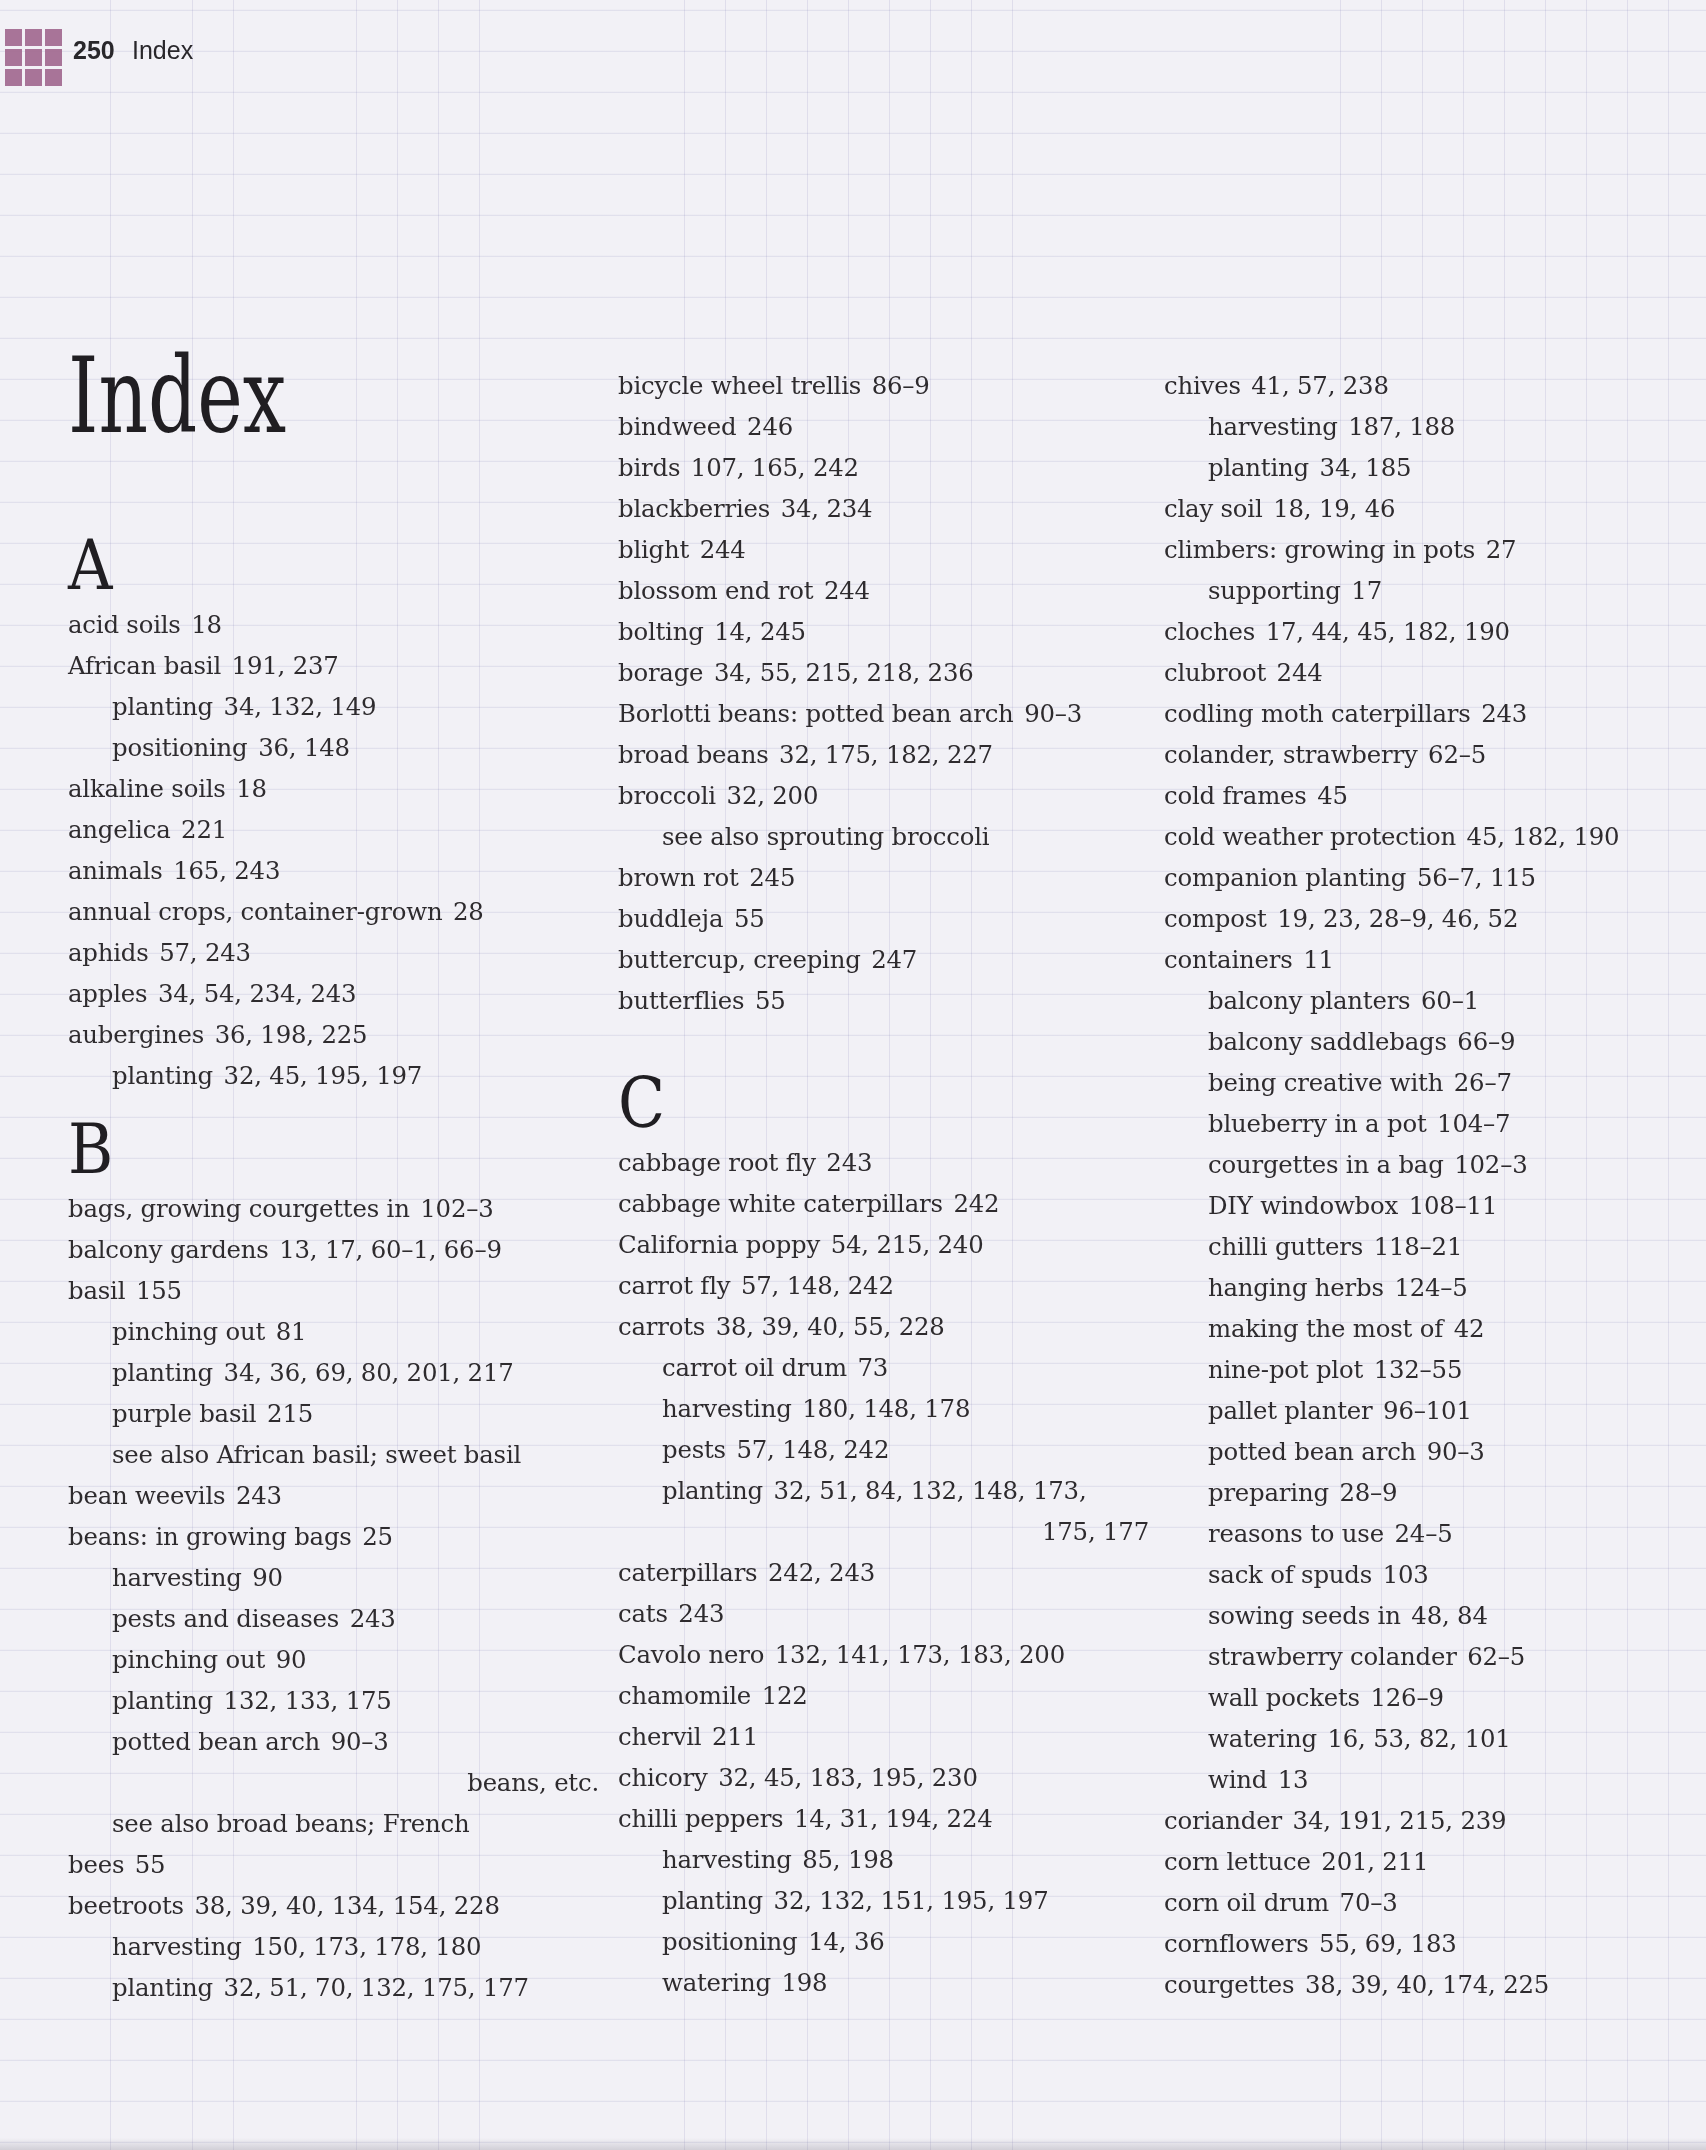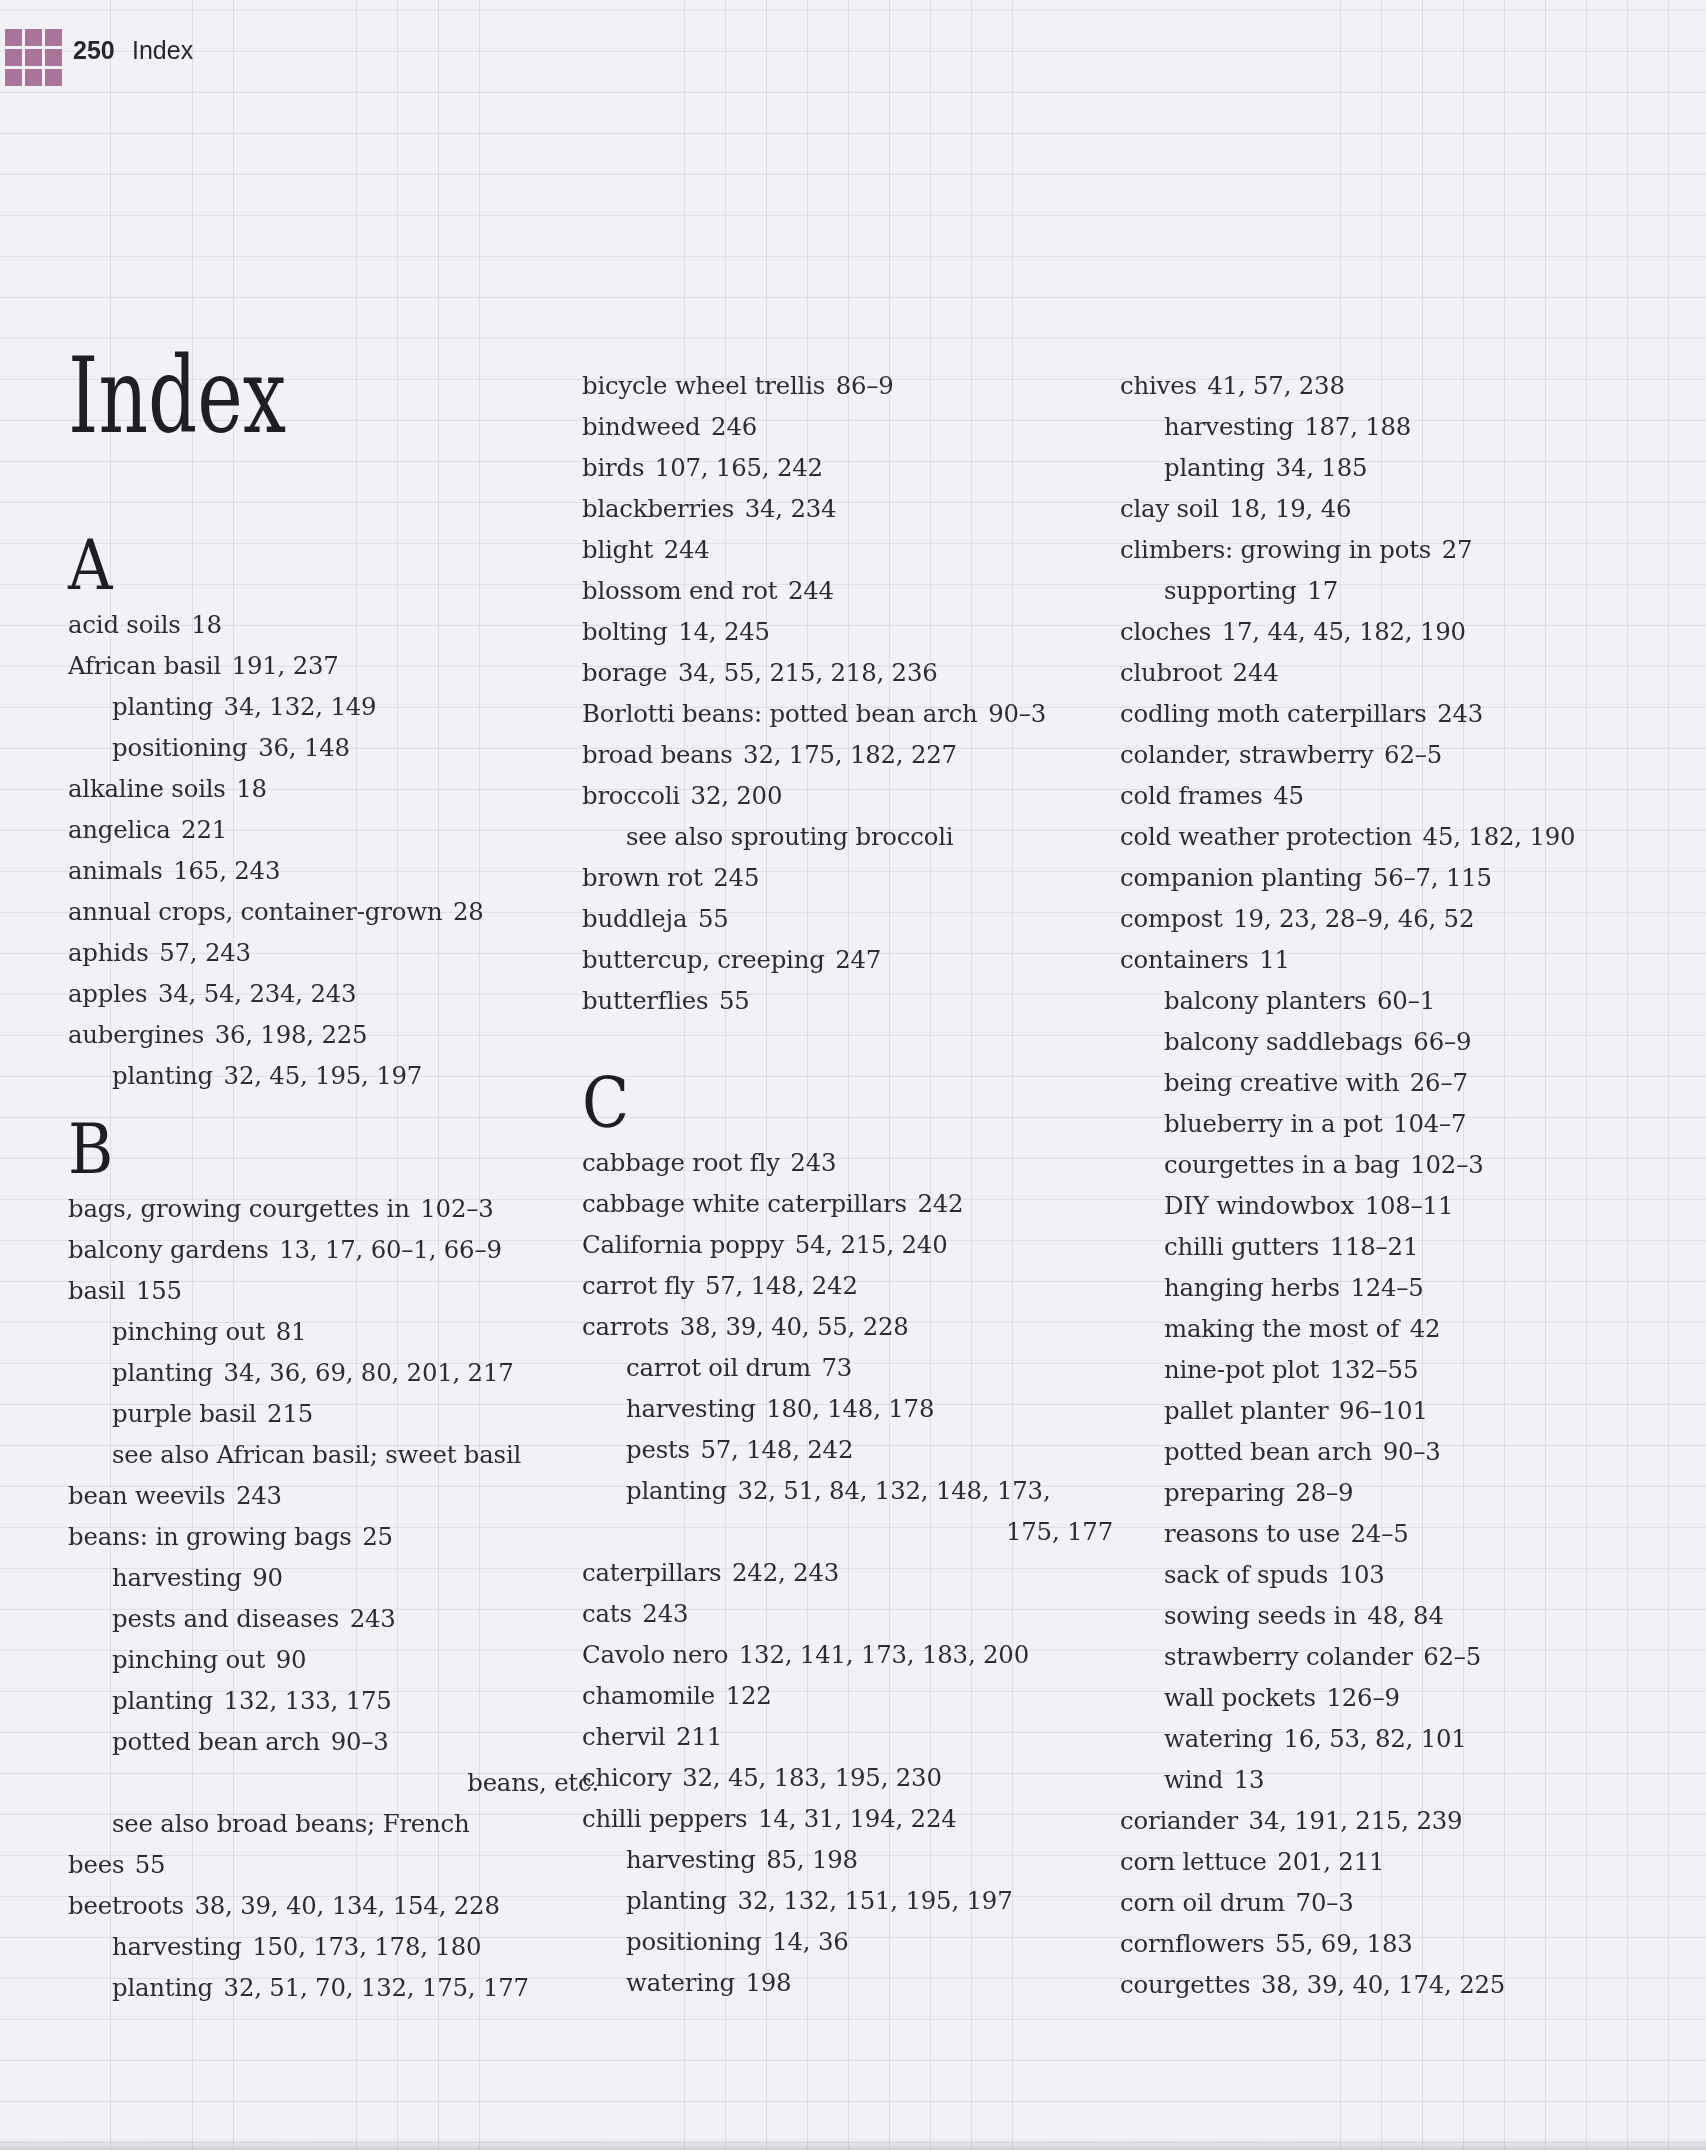--- a/index.html
+++ b/index.html
@@ -34,22 +34,22 @@
   }
   .page-header-title {
     position:absolute; left:124px; top:36px;
     font-family:"Liberation Sans", sans-serif;
     font-size:25px; color:#29272b;
   }
 
   
   .col { position:absolute; top:0; width:531px; }
   .col-1 { left:68px; }
-  .col-2 { left:582px; padding-top:365px; }
-  .col-3 { left:1120px; padding-top:365px; }
+  .col-2 { left:618px; padding-top:365px; }
+  .col-3 { left:1164px; padding-top:365px; }
 
   .block-title {
     font-size:104px; line-height:109px;
     margin-top:342px;
     color:#201e22;
     transform:scaleX(0.74);
     transform-origin:0 50%;
     white-space:nowrap;
   }
   .block-letter {

